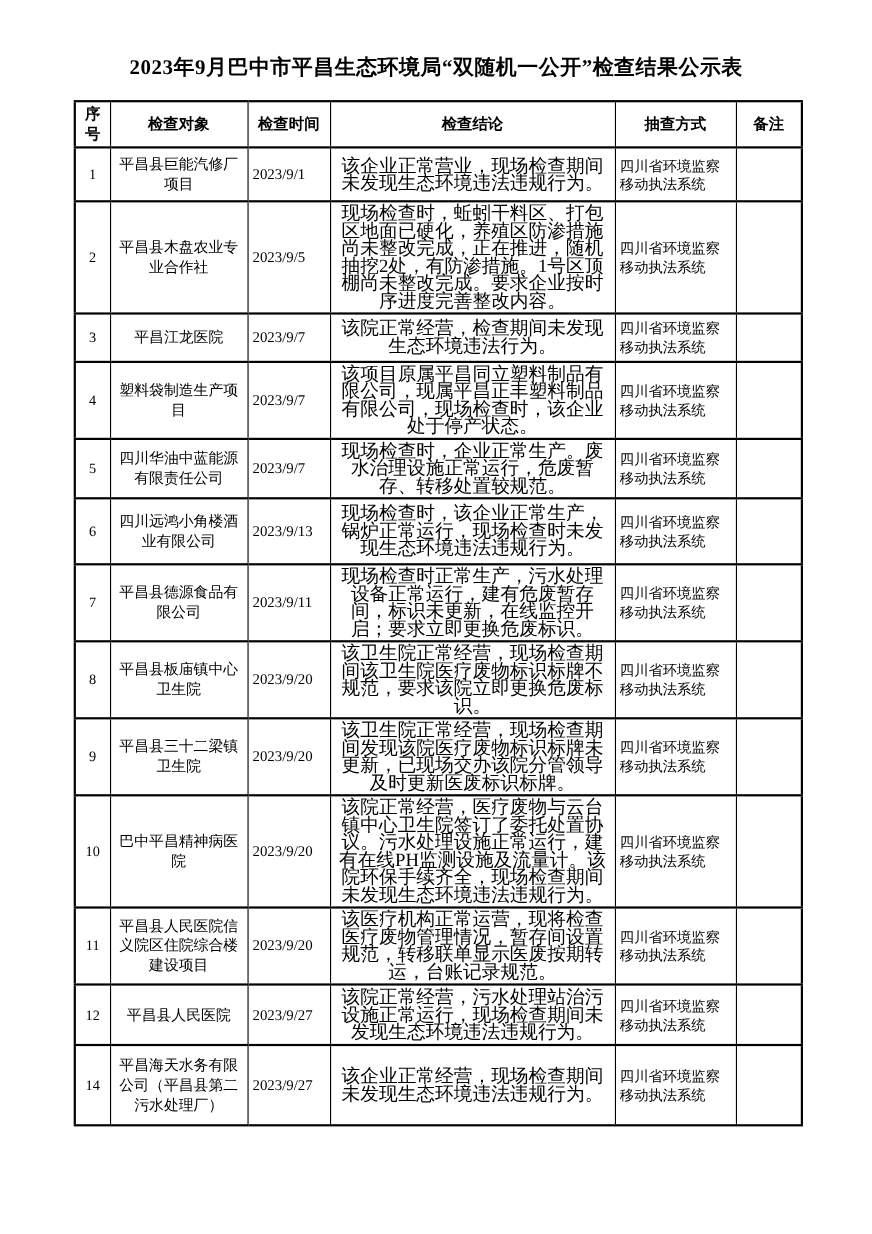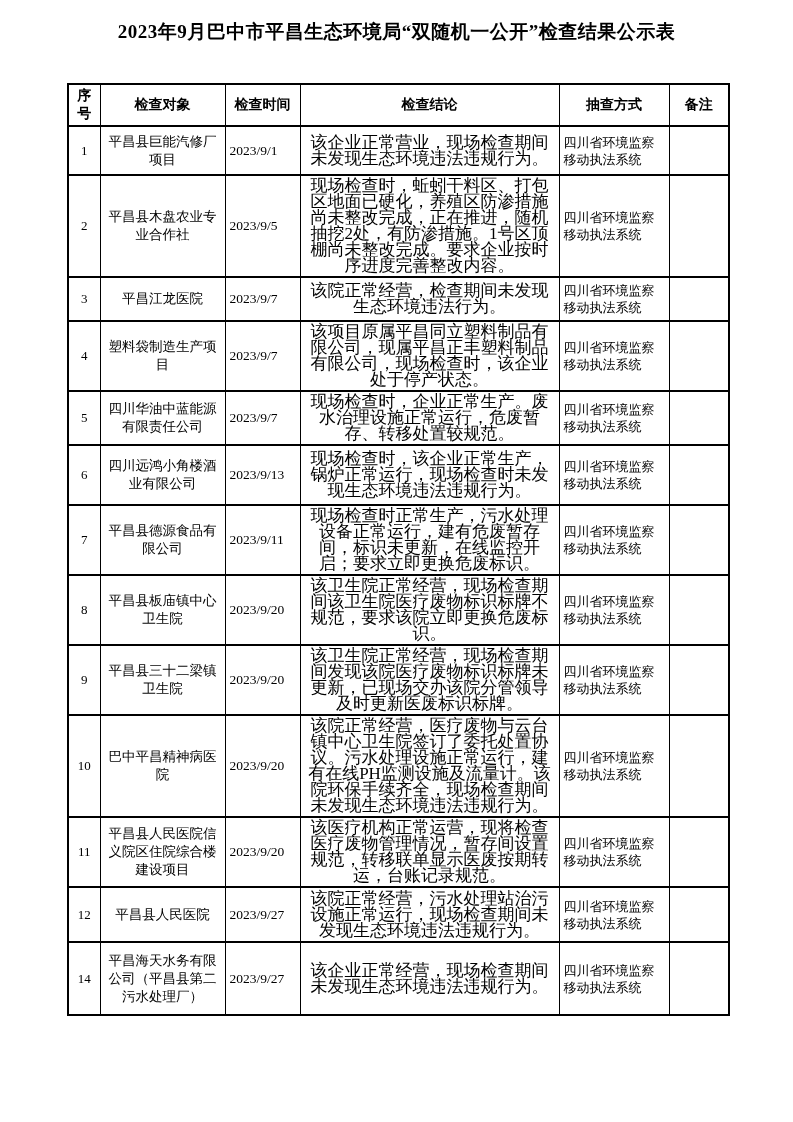--- a/index.html
+++ b/index.html
@@ -16,33 +16,33 @@
     overflow: hidden;
   }
   .page {
     width: 793px;
     height: 1122px;
     background: #ffffff;
     position: relative;
   }
   .doc-title {
     margin: 0;
-    padding-top: 20px;
+    padding-top: 50px;
     text-align: center;
     font-size: 19px;
     font-weight: bold;
     letter-spacing: 0.5px;
     line-height: 24px;
   }
   table.inspection-table {
     border-collapse: collapse;
     table-layout: fixed;
     width: 661px;
     margin-left: 67px;
-    margin-top: 39px;
+    margin-top: 17px;
     border: 2px solid #000000;
   }
   .inspection-table th,
   .inspection-table td {
     border: 1px solid #000000;
     border-top-width: 2px;
     border-bottom-width: 2px;
     padding: 2px 4px;
     vertical-align: middle;
     word-break: break-all;

